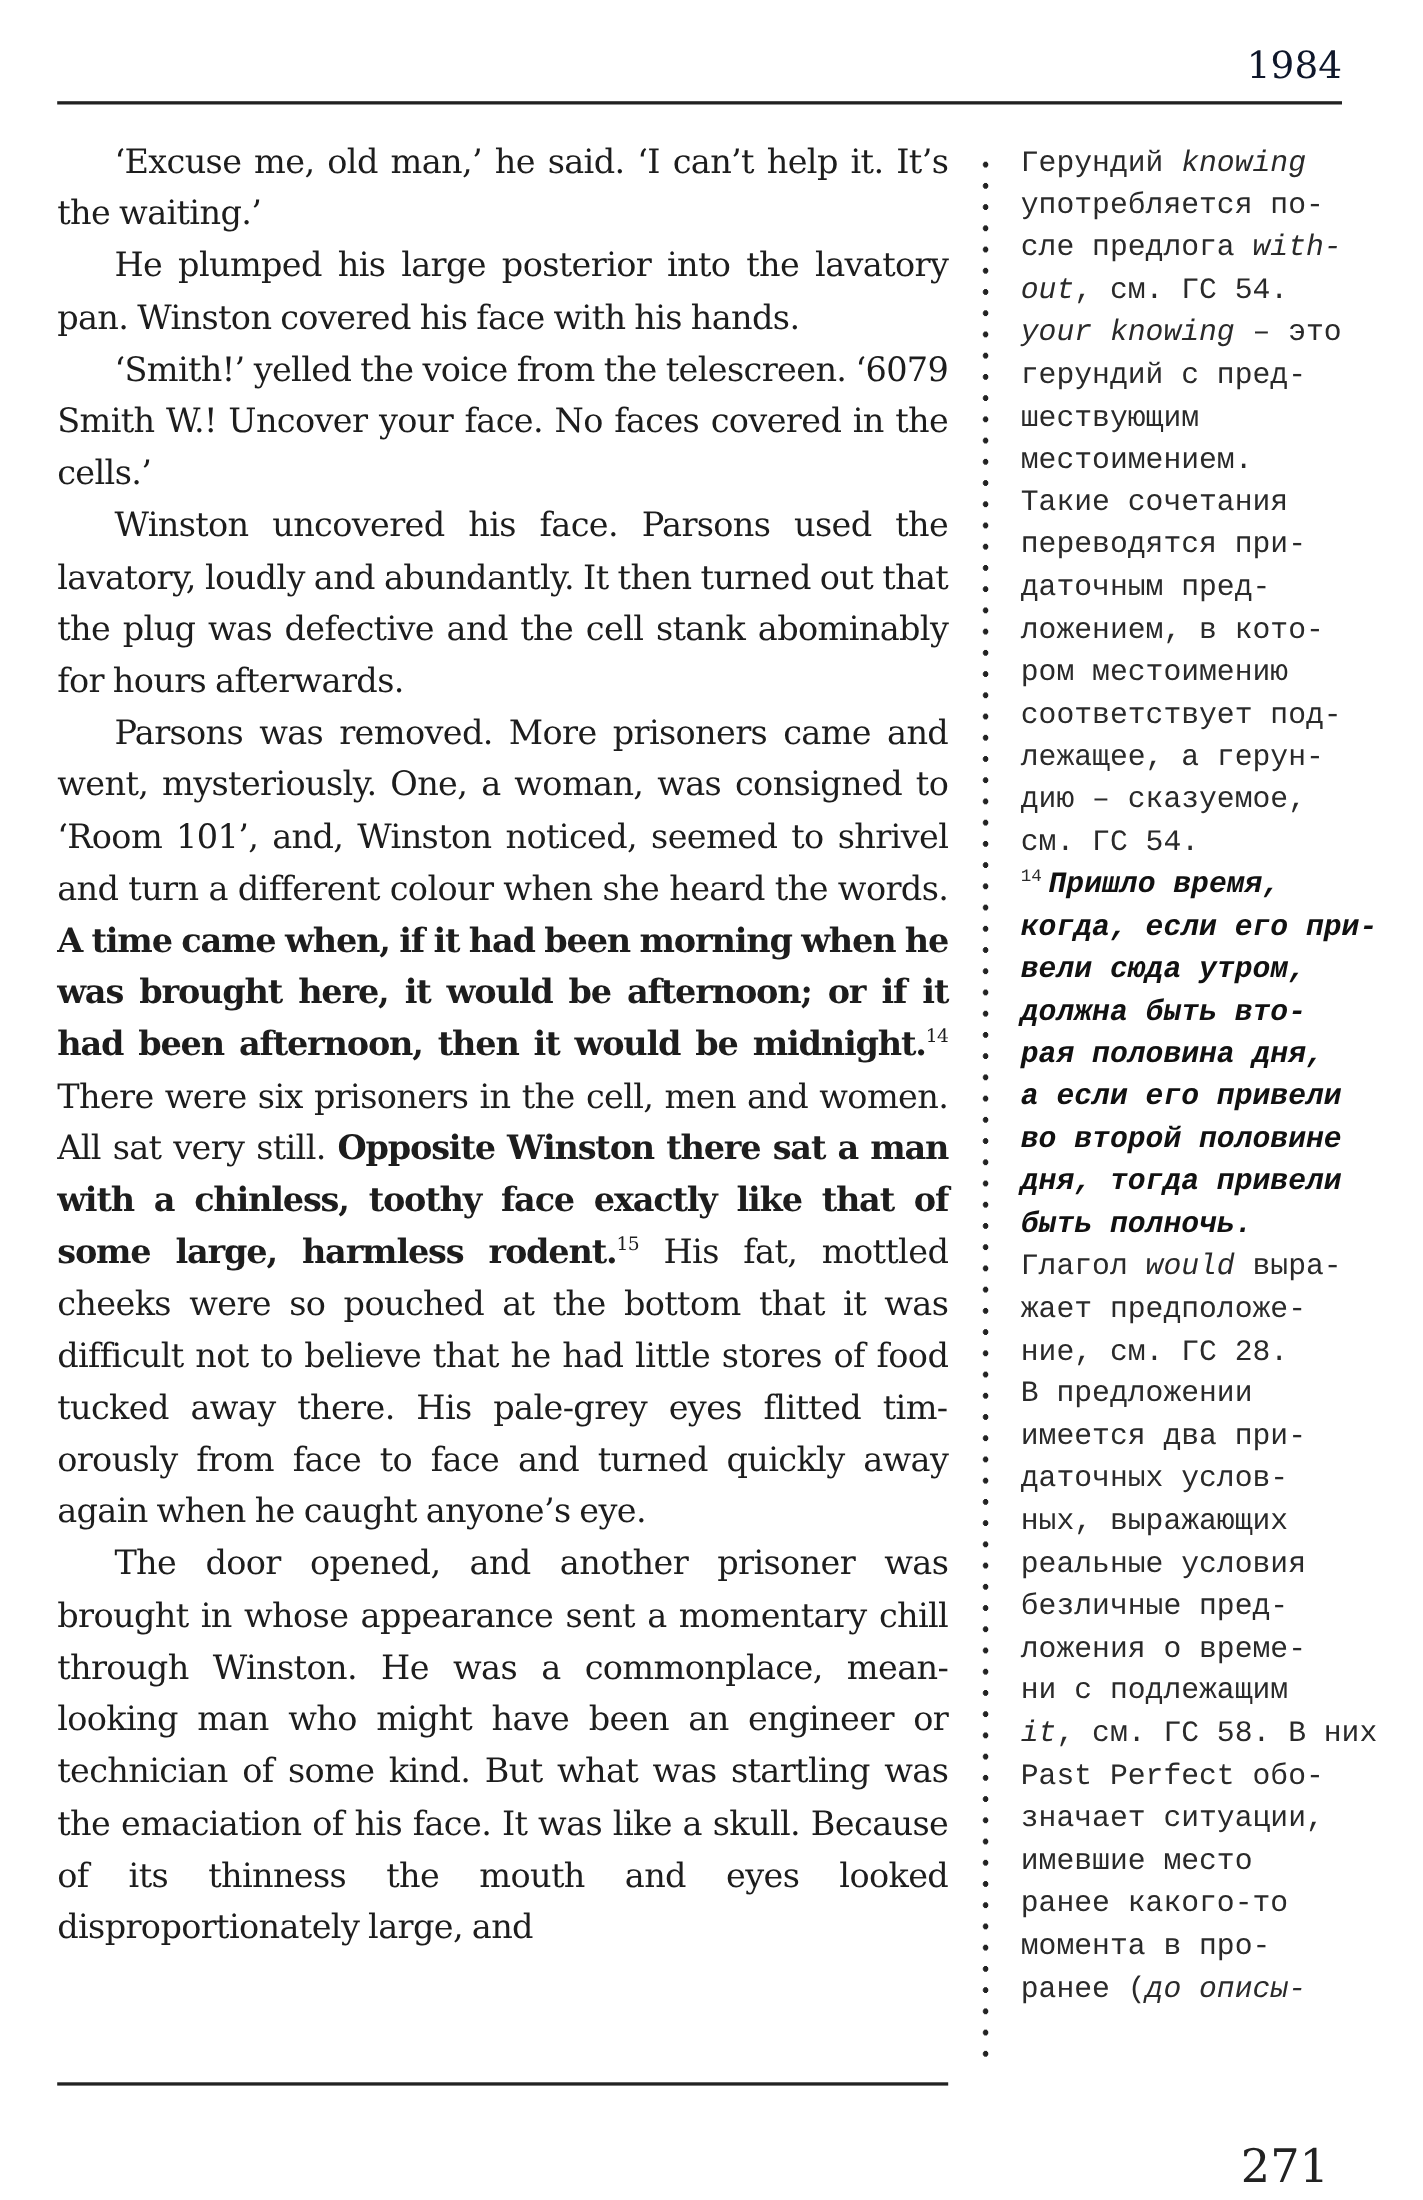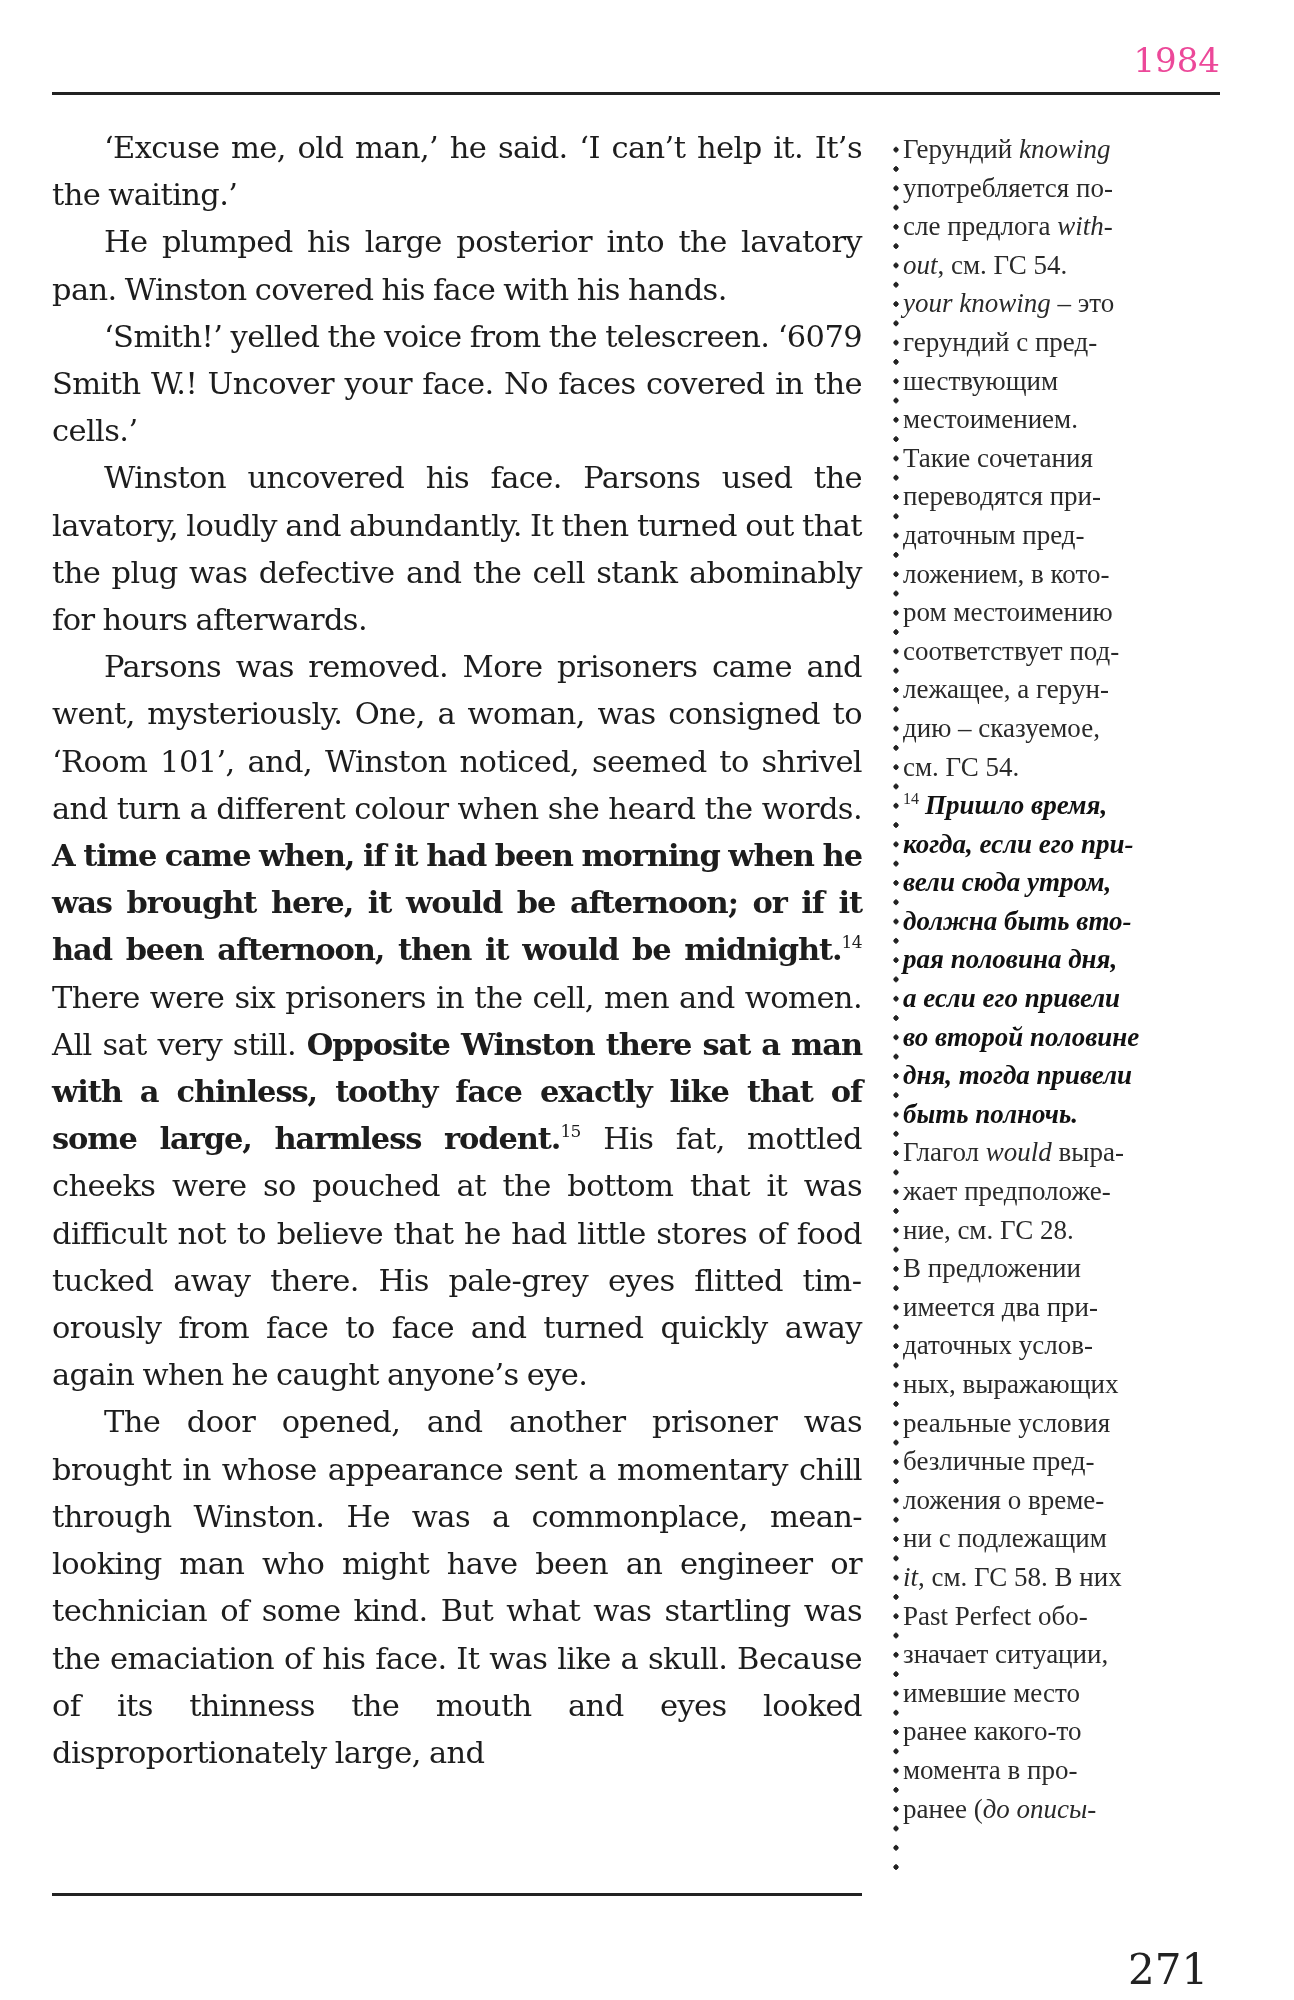--- a/index.html
+++ b/index.html
@@ -1,37 +1,37 @@
 <!DOCTYPE html>
 <html><head>
 <meta charset="utf-8">
 <style>
   html, body { margin: 0; padding: 0; background: #ffffff; }
   body { width: 1294px; height: 2000px; position: relative; overflow: hidden; color: #1d1d1d; }
   .running-head {
     position: absolute; right: 74px; top: 40px;
-    font-family: "DejaVu Serif", serif; font-size: 34px; color: #ec4899;
+    font-family: "DejaVu Serif", serif; font-size: 34px; color: #0f172a;
   }
   .top-rule { position: absolute; left: 52px; width: 1168px; top: 92px; height: 3px; background: #222; }
   .main {
     position: absolute; left: 52px; top: 124px; width: 810px;
     font-family: "DejaVu Serif", serif; font-size: 30.5px; line-height: 47.2px;
     text-align: justify; letter-spacing: -0.6px; word-spacing: -1px;
   }
   .main p { margin: 0; text-indent: 52px; hyphens: manual; }
   .main b { font-weight: bold; letter-spacing: -1.1px; }
   .main sup { font-size: 17px; line-height: 0; vertical-align: 12px; }
   .divider {
     position: absolute; left: 892px; top: 140px; height: 1730px; width: 8px;
     background-image: radial-gradient(circle, #222 2.4px, transparent 2.8px);
     background-size: 8px 19.3px; background-repeat: repeat-y;
   }
   .notes {
-    position: absolute; left: 903px; top: 130px; width: 285px;
-    font-family: Liberation Serif, serif; font-size: 27px; line-height: 38.6px; color: #2a2a2a;
+    position: absolute; left: 928px; top: 130px; width: 285px;
+    font-family: Liberation Mono, monospace; font-size: 27px; line-height: 38.6px; color: #2a2a2a;
   }
   .notes .line { display: block; white-space: nowrap; }
   .notes i { font-style: italic; }
   .notes .bi { font-weight: bold; font-style: italic; color: #111; }
   .notes sup { font-size: 16px; vertical-align: 10px; line-height: 0; margin-right: 6px; }
   .bottom-rule { position: absolute; left: 52px; width: 810px; top: 1893px; height: 3px; background: #222; }
   .folio {
     position: absolute; left: 1128px; top: 1945px;
     font-family: "DejaVu Serif", serif; font-size: 42px; color: #222; text-align: right;
   }

